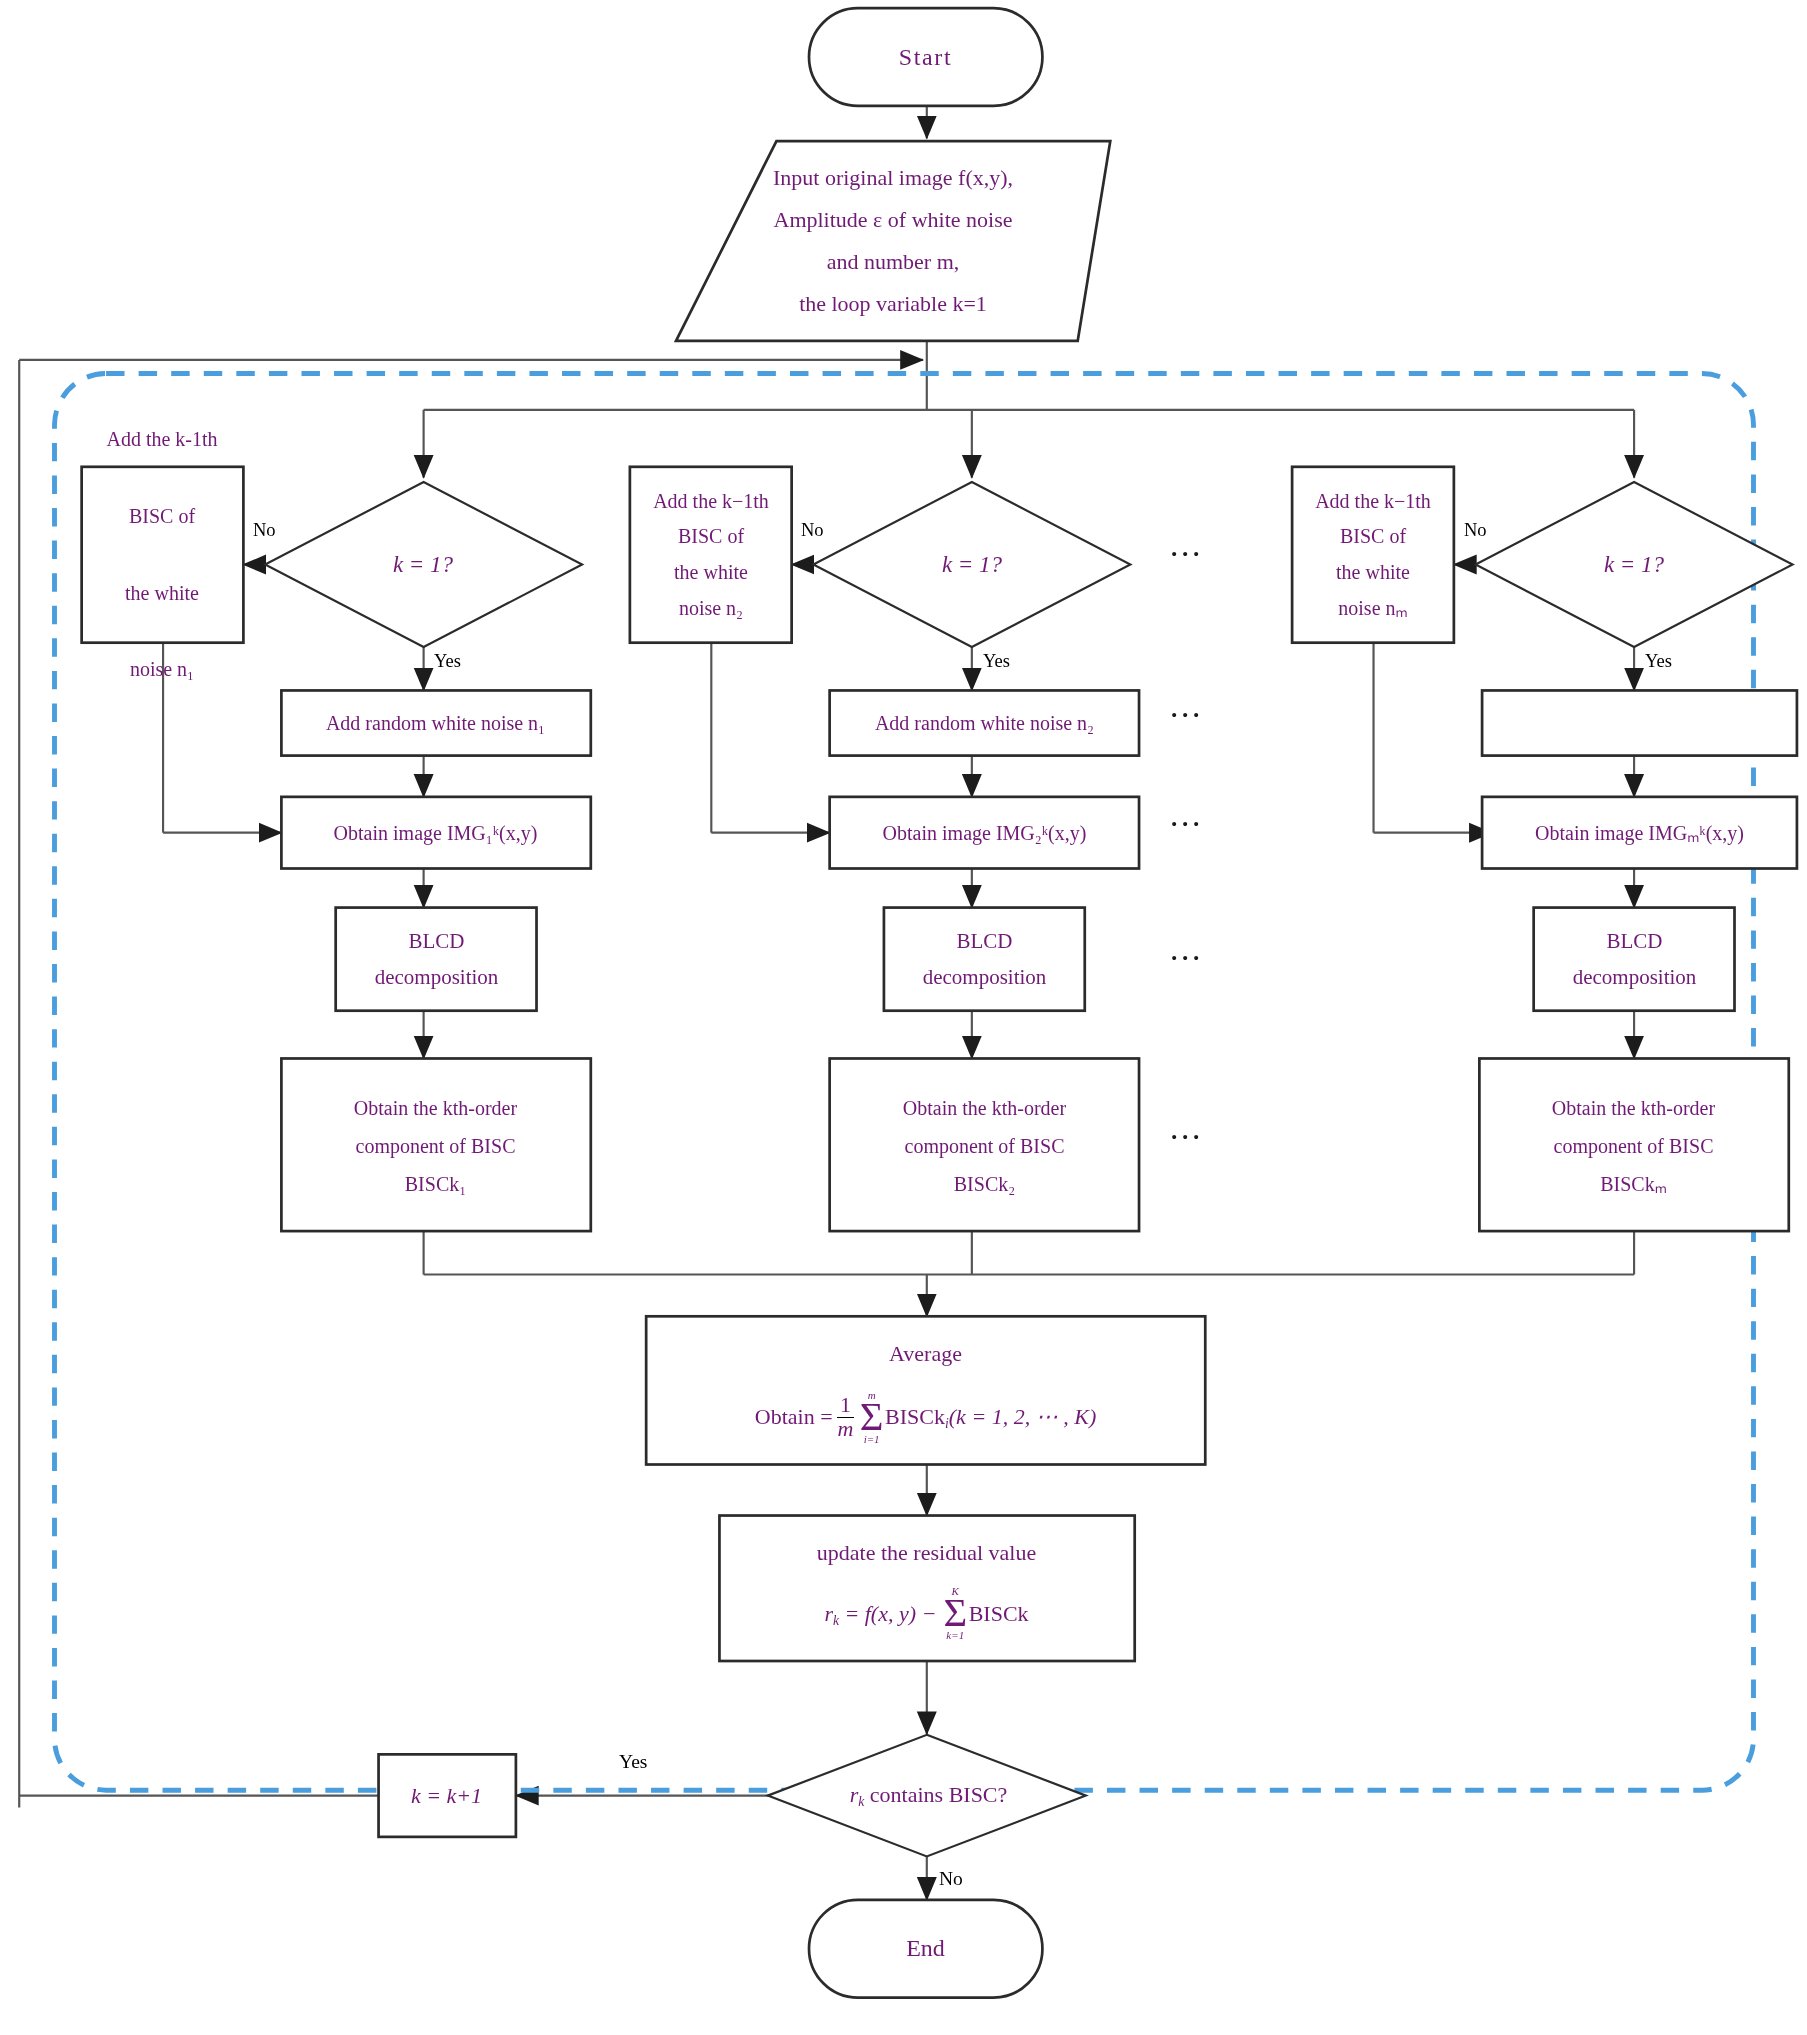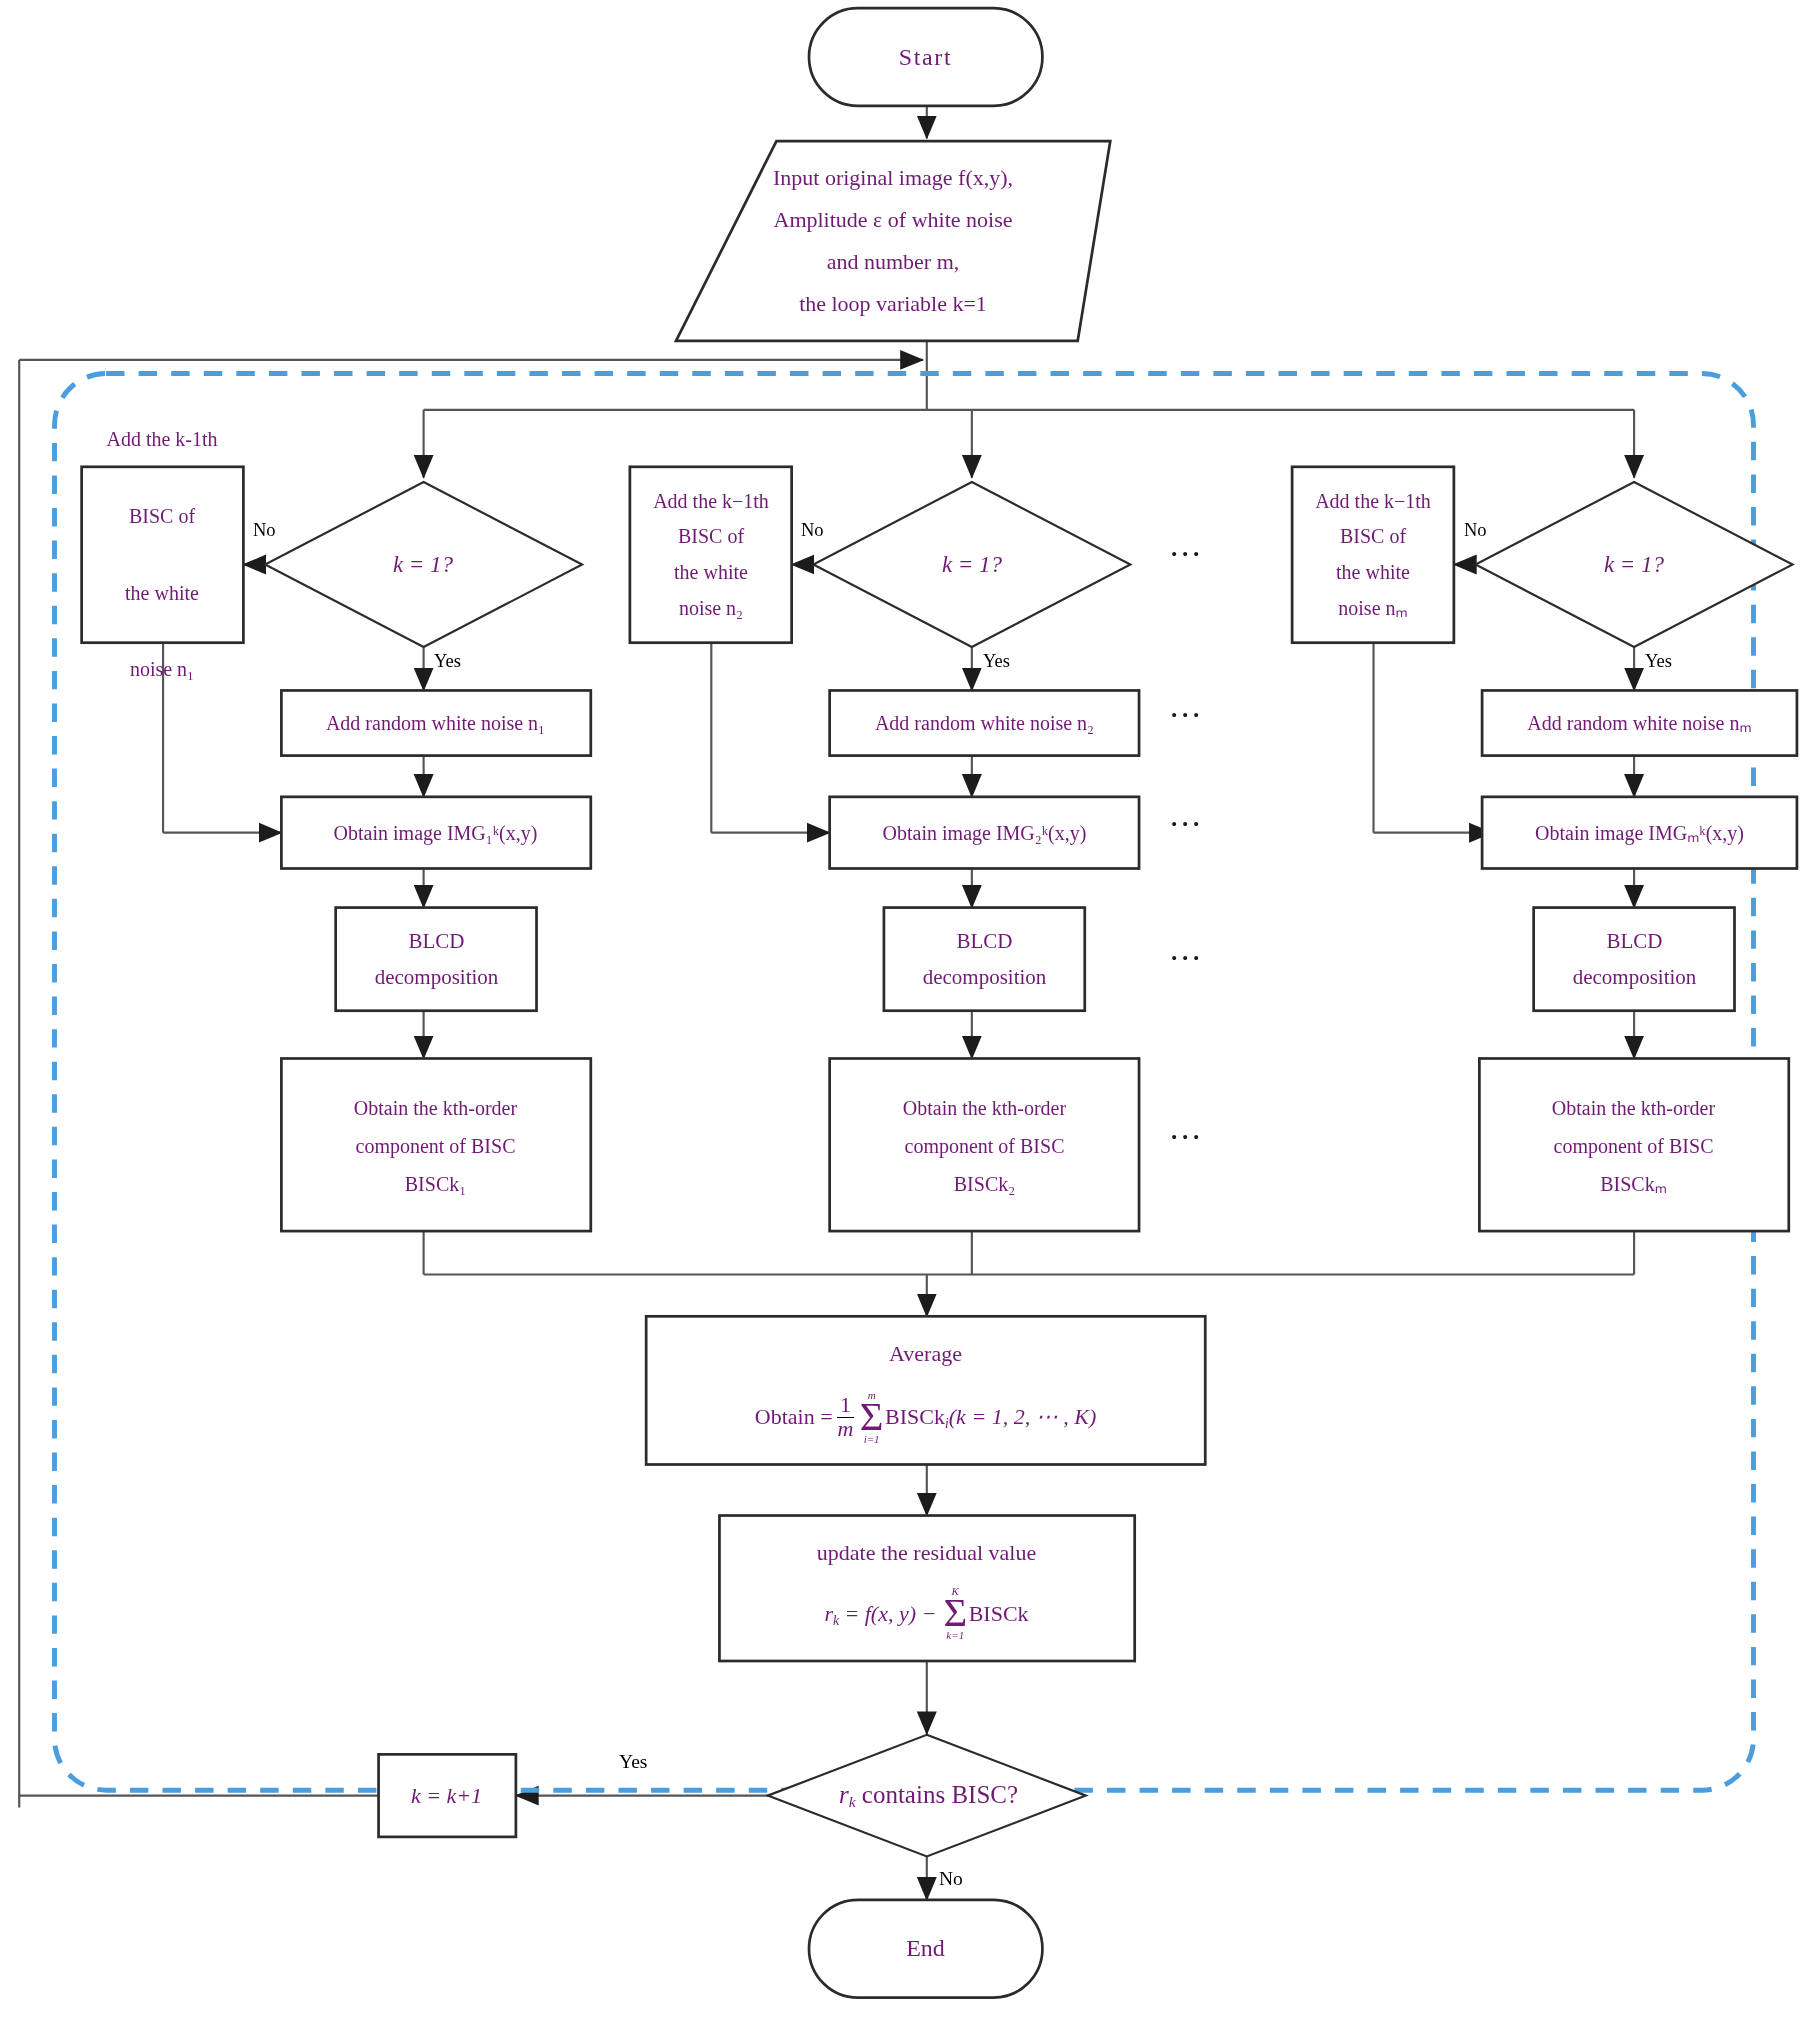--- a/index.html
+++ b/index.html
@@ -211,23 +211,20 @@
   </div>
   <div class="nodeText it" style="left:1558px;top:543px;width:152px;height:43px;font-size:23px;">
     <span>k = 1?</span>
   </div>
   <div class="edgeLbl" style="left:1464px;top:520px;font-size:18.5px;">
     <span>No</span>
   </div>
   <div class="edgeLbl" style="left:1645px;top:651px;font-size:18.5px;">
     <span>Yes</span>
   </div>
-  <div class="nodeText" style="left:1482px;top:691px;width:315px;height:65px;font-size:20px;">
-    <span>Add random white noise nₘ</span>
-  </div>
   <div class="nodeText" style="left:1482px;top:797px;width:315px;height:72px;font-size:20px;">
     <span>Obtain image IMGₘᵏ(x,y)</span>
   </div>
   <div class="nodeText" style="left:1534px;top:908px;width:201px;height:103px;font-size:21px;line-height:1.7;">
     <span>BLCD</span>
     <span>decomposition</span>
   </div>
   <div class="nodeText" style="left:1479px;top:1059px;width:309px;height:173px;font-size:20px;line-height:1.9;">
     <span>Obtain the kth-order</span>
     <span>component of BISC</span>
@@ -270,21 +267,21 @@
       <span style="margin:0 5.4px;" class="it">= f(x, y) −</span>
       <span class="sigma">
         <span class="lim">K</span>
         <span class="big">Σ</span>
         <span class="lim">k=1</span>
       </span>
       <span>BISCk</span>
     </span>
   </div>
 
-  <div class="nodeText" style="left:782px;top:1775px;width:293px;height:41px;font-size:25px;">
+  <div class="nodeText" style="left:782px;top:1775px;width:293px;height:41px;font-size:22px;">
     <span style="white-space:nowrap;">
       <span class="it">r</span><sub class="it">k</sub>
       <span>contains BISC?</span>
     </span>
   </div>
   <div class="edgeLbl" style="left:619px;top:1751px;font-size:19.5px;">
     <span>Yes</span>
   </div>
   <div class="edgeLbl" style="left:939px;top:1868px;font-size:19.5px;">
     <span>No</span>

